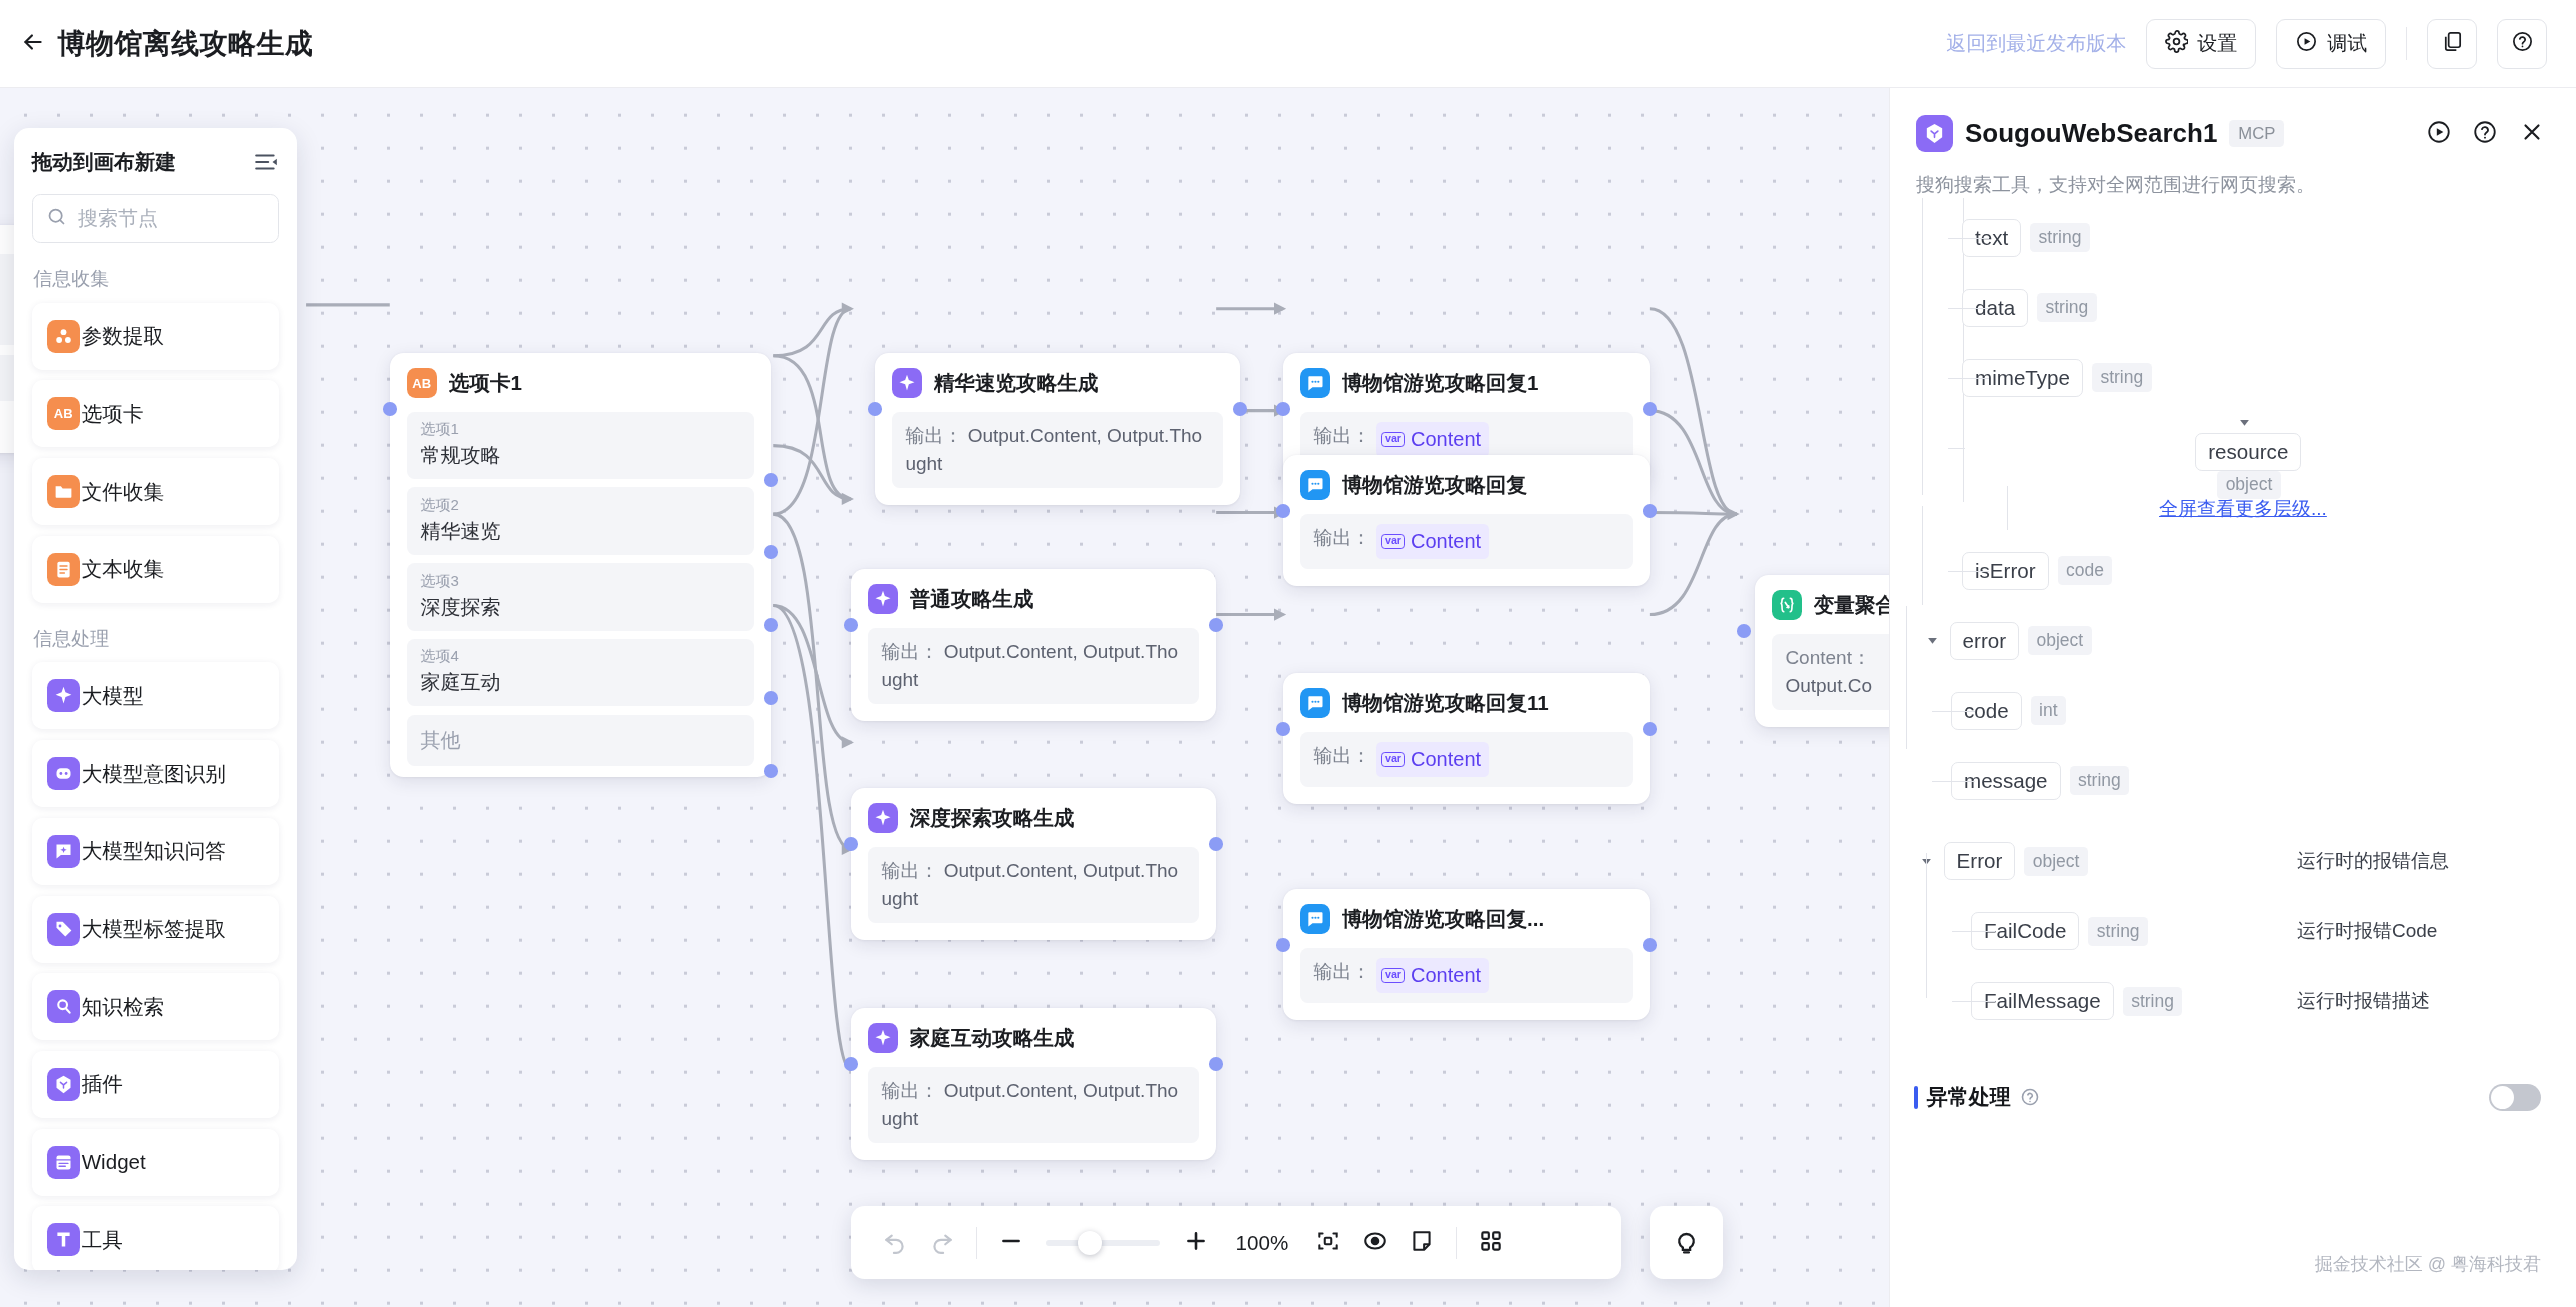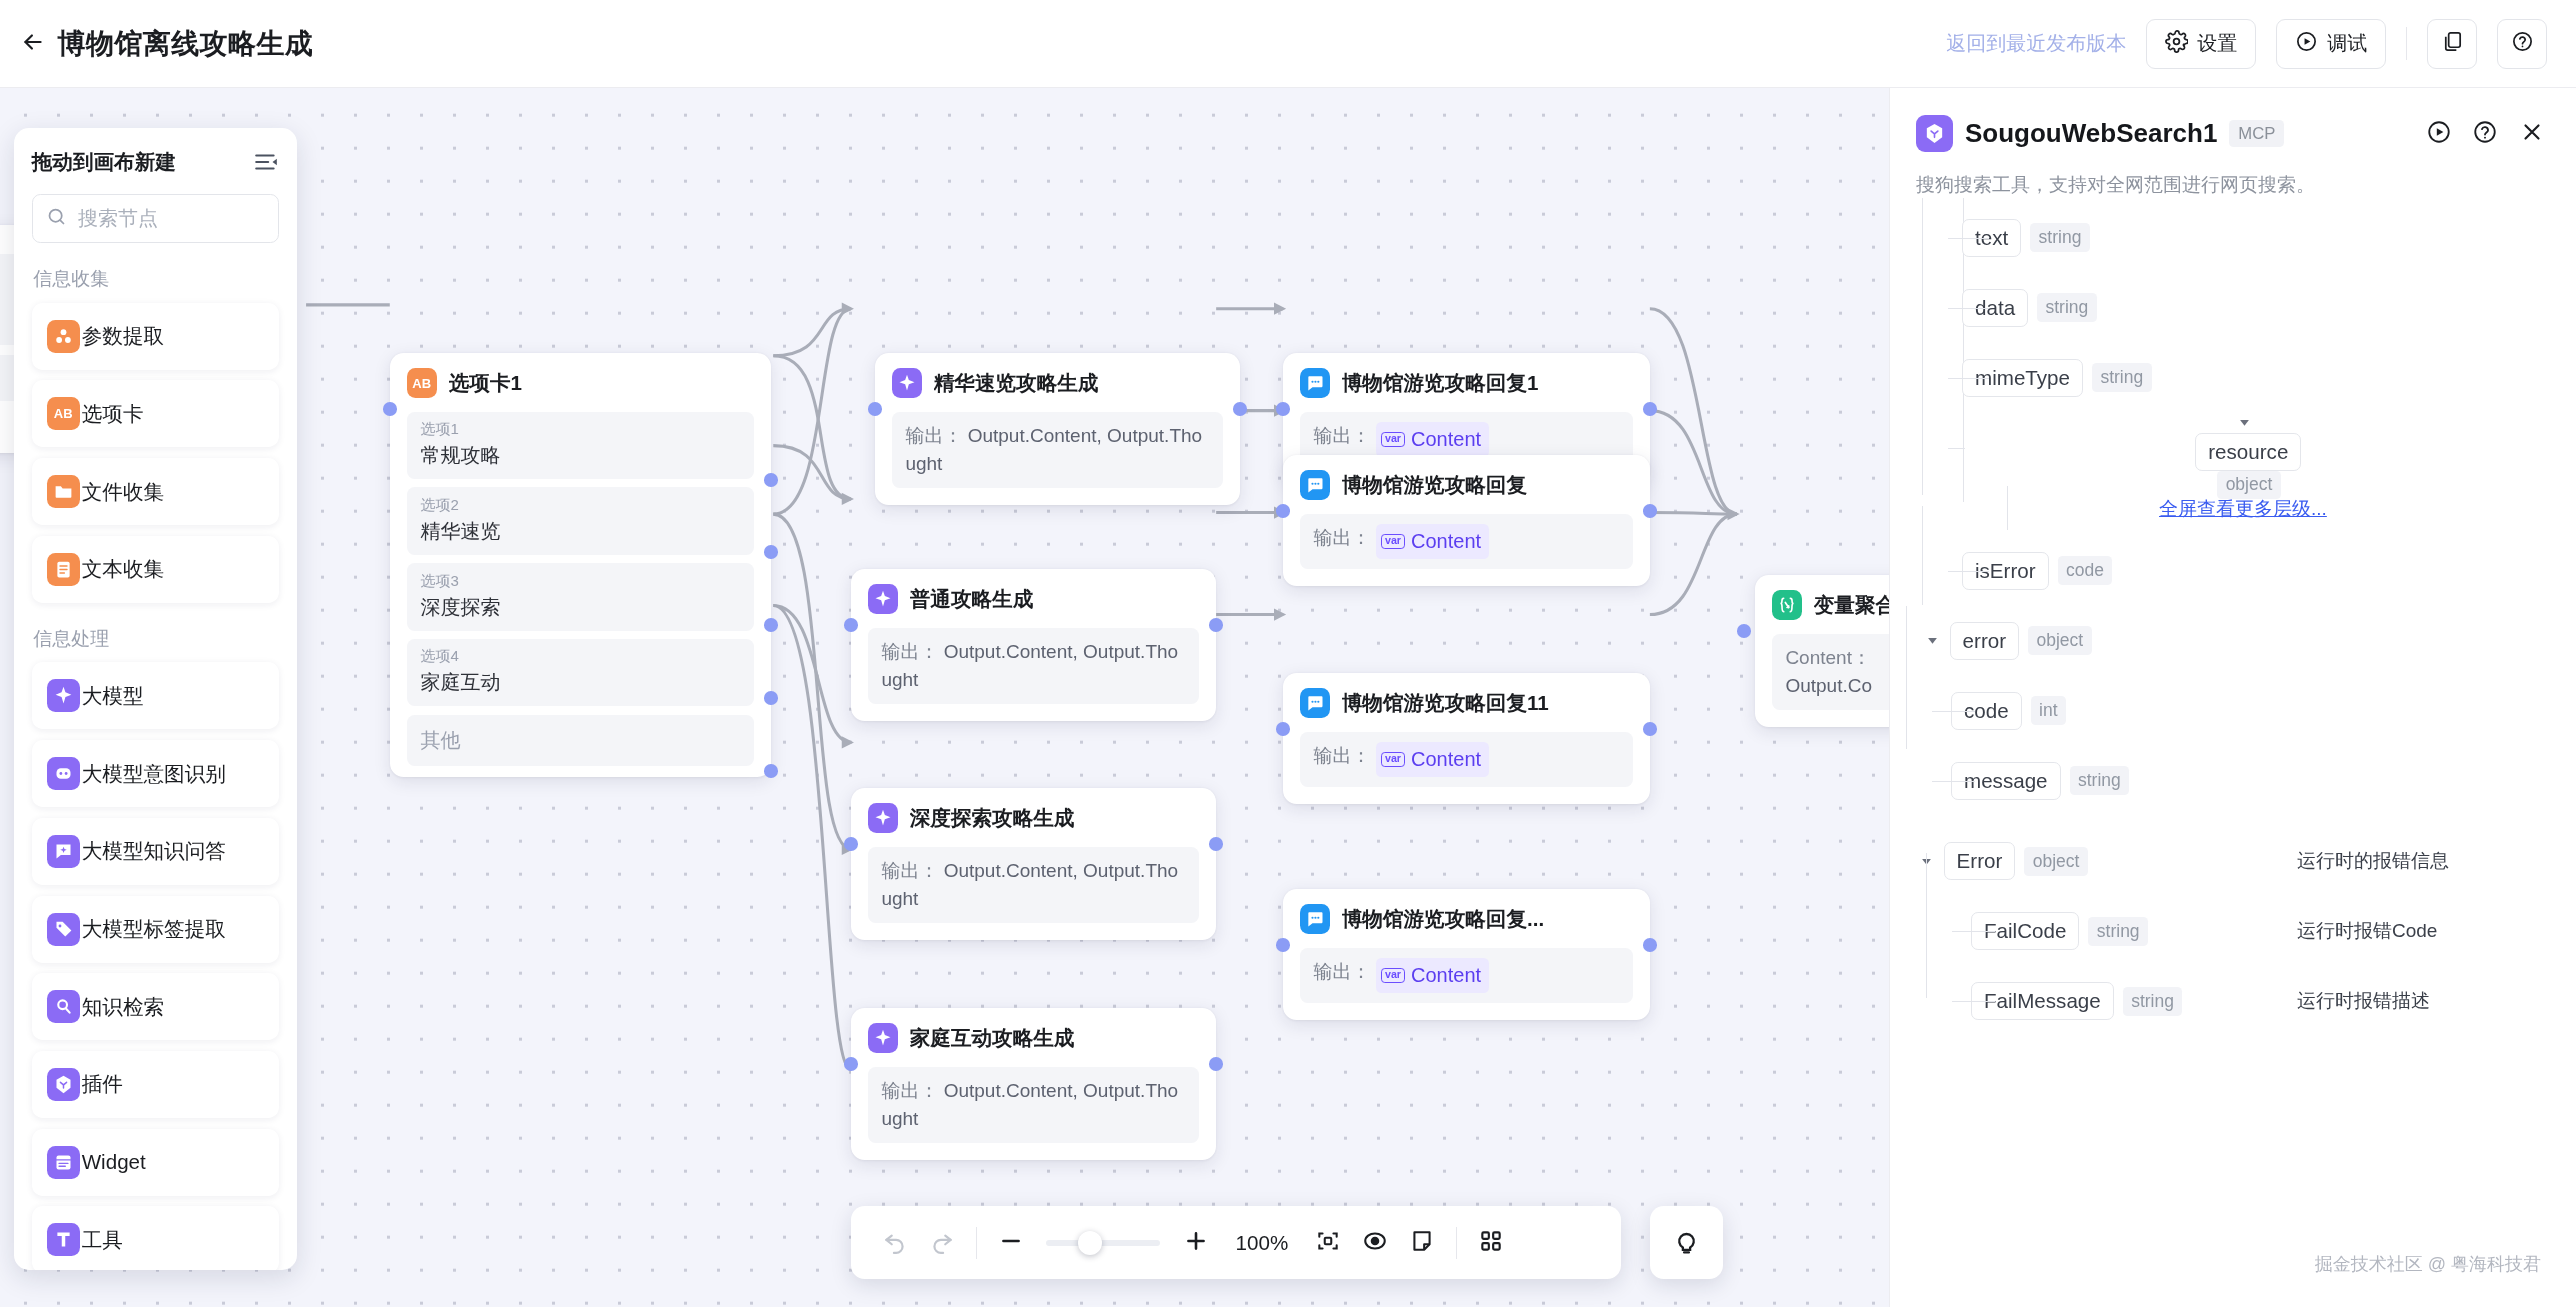--- a/index.html
+++ b/index.html
@@ -855,18 +855,34 @@
         <div class="tdesc">运行时报错Code</div>
       </div>
       <div class="trow" style="padding-left:55px;">
         <div class="tline-h" style="left:36px; width:43px; top:35px;"></div>
         <div class="tkey">FailMessage</div>
         <div class="ttype">string</div>
         <div class="tdesc">运行时报错描述</div>
       </div>
     </div>
 
+    <div style="display:flex;align-items:center;padding:47px 35px 0 24px;">
+      <div class="sec-title">
+        <div class="sec-bar"></div>
+        <div class="sec-txt">异常处理</div>
+        <span class="sec-q">
+          <svg viewBox="0 0 24 24" fill="none" stroke="#9aa0ae" stroke-width="1.9">
+              <circle cx="12" cy="12" r="9"></circle>
+              <path d="M9.4 9.4a2.8 2.8 0 0 1 5.4 1c0 1.8-2.7 2.2-2.7 3.9" stroke-linecap="round"></path>
+              <circle cx="12" cy="17.3" r="0.9" fill="#9aa0ae" stroke="none"></circle>
+            </svg>
+        </span>
+      </div>
+      <div style="margin-left:auto;">
+        <div class="toggle"></div>
+      </div>
+    </div>
   </div>
 
   <div class="footer-credit">掘金技术社区 @ 粤海科技君</div>
 
 </div>
 
 
 </body></html>

